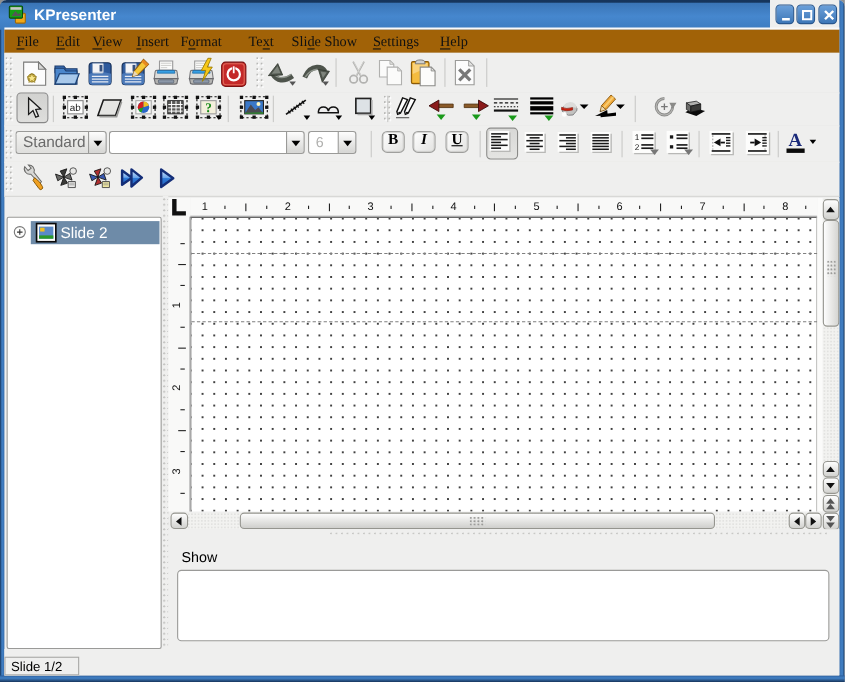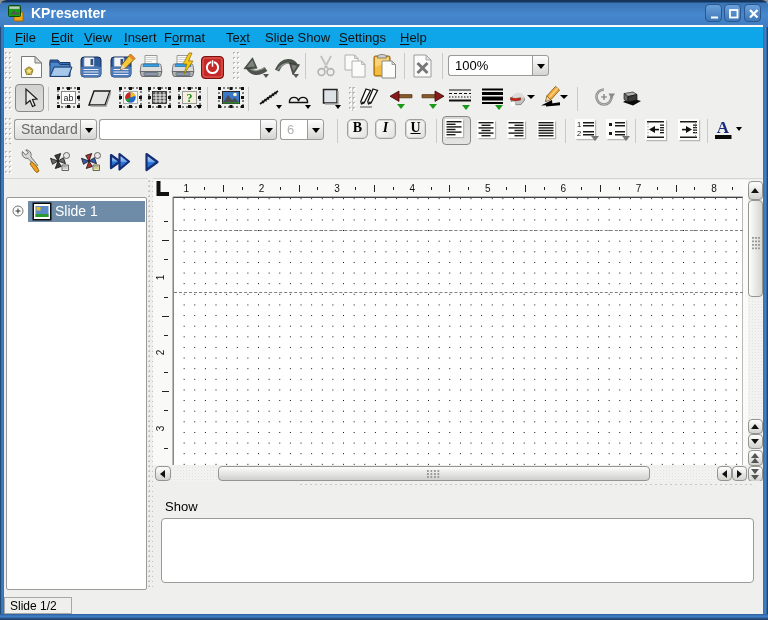--- a/index.html
+++ b/index.html
@@ -4,29 +4,29 @@
 body{width:768px;height:620px;position:relative;overflow:hidden;
  font-family:"Liberation Sans",sans-serif;background:#8f8f8f;}
 .abs{position:absolute;}
 #win{position:absolute;left:0;top:0;width:768px;height:620px;
  border-radius:6px 6px 0 0;overflow:hidden;background:#efefee;}
 
 #bl{left:0;top:0;width:4px;height:620px;background:linear-gradient(90deg,#16355c,#4281c6 45%,#376eae);}
 #br{right:0;top:0;width:5px;height:620px;background:linear-gradient(90deg,#376eae,#4281c6 55%,#16355c);}
 #bb{left:0;bottom:0;width:768px;height:6px;background:linear-gradient(180deg,#2c5e9c,#4281c6 40%,#16355c);}
 
-#title{left:0;top:0;width:768px;height:27px;
+#title{left:0;top:0;width:700px;height:27px;
  background:linear-gradient(180deg,#16355c 0,#16355c 2px,#3a75b6 3px,#4687ce 55%,#3d7cc0 100%);}
 #title .txt{position:absolute;left:31px;top:5px;color:#fff;font-size:14px;font-weight:bold;}
 .wbtn{position:absolute;top:4px;width:17px;height:18px;border-radius:4px;
  background:linear-gradient(180deg,#5e97d5,#3c74b4);
  box-sizing:border-box;border:1px solid #29578e;}
 .wbtn svg{position:absolute;left:1px;top:1px;}
 
-#menu{left:4px;top:27px;width:759px;height:21px;background:#0ea5e9;border-bottom:1px solid #dcdcdb;}
+#menu{left:4px;top:27px;width:759px;height:21px;background:#a16207;border-bottom:1px solid #dcdcdb;font-family:Liberation Serif, serif;}
 .mi{position:absolute;top:3px;font-size:13px;color:#111;}
 .mi u{text-decoration:underline;text-underline-offset:2px;}
 
 .row{left:4px;background:#efefee;}
 .grip{position:absolute;width:7px;
  background-image:radial-gradient(circle at 2px 2px,#fdfdfd 0.9px,rgba(0,0,0,0) 1.1px),radial-gradient(circle at 1px 1px,#b8b8b6 0.9px,rgba(0,0,0,0) 1.1px);
  background-size:4px 5px;}
 .vsep{position:absolute;width:1px;background:#c9c9c7;}
 .ddtri{position:absolute;width:0;height:0;border-left:3.5px solid transparent;border-right:3.5px solid transparent;border-top:4px solid #000;}
 .gtri{position:absolute;width:0;height:0;border-left:4px solid transparent;border-right:4px solid transparent;border-top:5px solid #1a9a1a;}
@@ -218,24 +218,20 @@
 <path d="M2.2 4.2 h13.6 v4 l-13.6 6 Z" fill="#fad27a"></path>
 <path d="M5 3 C5 1 13 1 13 3 L13.5 5 H4.5 Z" fill="#d0d0ce" stroke="#707070" stroke-width="0.8"></path>
 <path d="M9 8 H19 L22.5 11.5 V25 H9 Z" fill="#fcfcfb" stroke="#8a8a88"></path>
 <path d="M19 8 V11.5 H22.5 Z" fill="#e0e0de" stroke="#8a8a88" stroke-width="0.8"></path>
     </svg>
 <svg class="abs" style="left:413px;top:54px;" width="20" height="24" viewBox="0 0 20 24">
       <path d="M1 1 H13 L18 6 V23 H1 Z" fill="#fcfcfc" stroke="#9a9a98"></path>
 <path d="M13 1 V6 H18 Z" fill="#e2e2e0" stroke="#9a9a98" stroke-width="0.8"></path>
 <path d="M4.5 9 L14.5 19 M14.5 9 L4.5 19" stroke="#787878" stroke-width="3"></path>
     </svg>
-<div class="combo" style="left:448px;top:55px;width:101px;">
-      <div class="cfield" style="width:85px">100%</div>
-      <div class="cbtn" style="left:84px"></div>
-    </div>
 <div class="vsep abs" style="left:48px;top:87px;width:1px;height:24px;"></div>
 <div class="vsep abs" style="left:207px;top:87px;width:1px;height:24px;"></div>
 <div class="vsep abs" style="left:248px;top:87px;width:1px;height:24px;"></div>
 <div class="vsep abs" style="left:352px;top:87px;width:1px;height:24px;"></div>
 <div class="vsep abs" style="left:577px;top:87px;width:1px;height:24px;"></div>
 <div class="pressed abs" style="left:15px;top:84px;width:29px;height:28px;"></div>
 <svg class="abs" style="left:23px;top:88px;" width="16" height="20" viewBox="0 0 16 20">
       <path d="M3 1 L3 16 L7 12.5 L9.5 18.5 L12 17.5 L9.5 11.5 L14 11 Z" fill="#e8e8e6" stroke="#1a1a1a" stroke-width="1.2"></path>
     </svg>
 <svg class="abs" style="left:57px;top:87px;" width="23" height="21" viewBox="0 0 23 21">
@@ -580,21 +576,21 @@
         <circle cx="6" cy="6" r="5" fill="#fdfdfc" stroke="#777"></circle>
         <path d="M3.5 6 H8.5 M6 3.5 V8.5" stroke="#333" stroke-width="1"></path>
       </svg>
       <svg class="abs" style="left:25px;top:4px" width="20" height="19" viewBox="0 0 20 19">
         <rect x="0.5" y="0.5" width="19" height="18" fill="#0a0a0a"></rect>
         <rect x="2" y="2" width="16" height="15" fill="#fdfdfc"></rect>
         <rect x="3.5" y="4" width="13" height="11" fill="#5a8ac8"></rect>
         <rect x="3.5" y="12" width="13" height="3" fill="#2a9a2a"></rect>
         <rect x="4.5" y="5" width="4" height="3.5" fill="#f0c020"></rect>
       </svg>
-      <div class="abs" style="left:48px;top:5px;color:#fff;font-size:14px;">Slide 1</div>
+      <div class="abs" style="left:48px;top:5px;color:#fff;font-size:14px;">Slide 2</div>
     </div>
 <div class="ruler abs abs" style="left:153px;top:180px;width:20px;height:17px;"></div>
 <svg class="abs" style="left:156px;top:181px;" width="14" height="15" viewBox="0 0 14 15">
       <path d="M2.5 0 V13 H13" fill="none" stroke="#111" stroke-width="4"></path>
     </svg>
 <div class="abs ruler" style="left:173px;top:180px;width:570px;height:17px;border-bottom:1px solid #bbb;box-sizing:border-box;">
       <div class="rnum" style="left:10.4px;top:2.5px">1</div>
       <div class="rnum" style="left:85.8px;top:2.5px">2</div>
       <div class="rnum" style="left:161.2px;top:2.5px">3</div>
       <div class="rnum" style="left:236.6px;top:2.5px">4</div>

